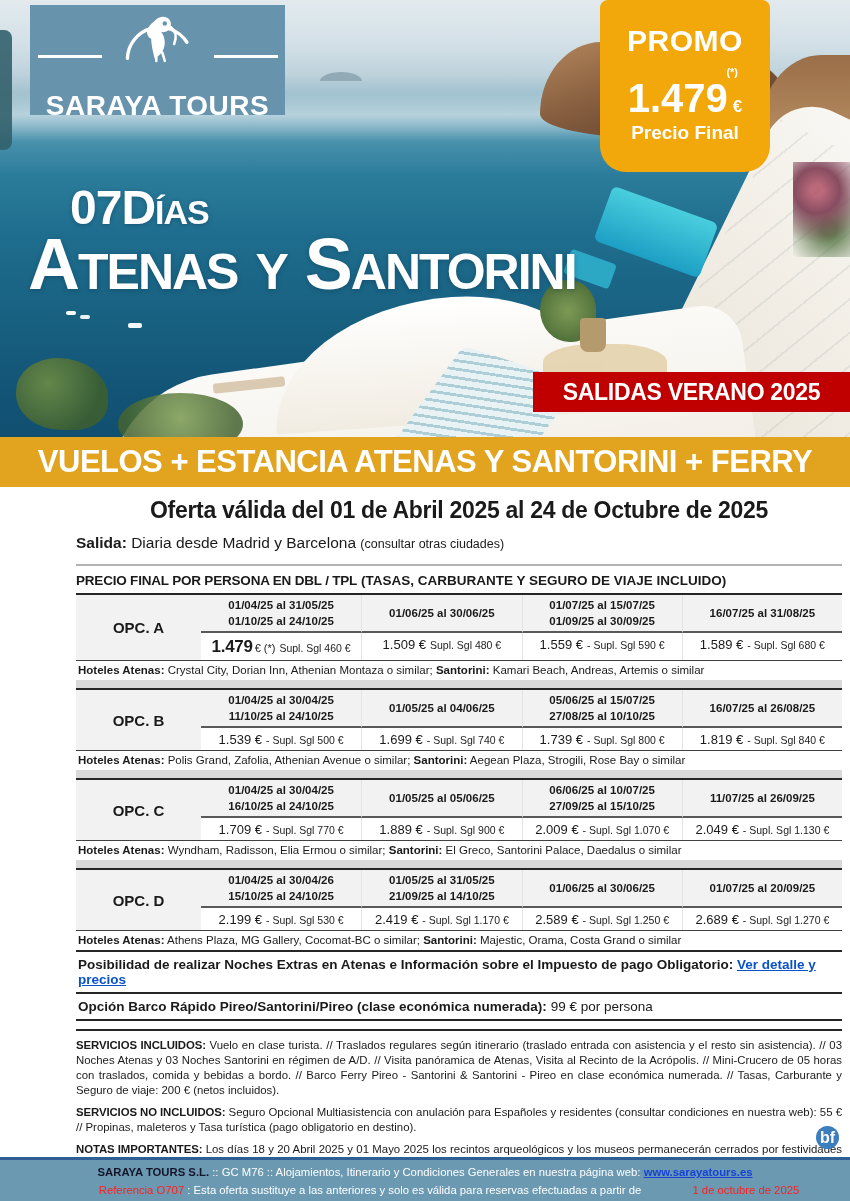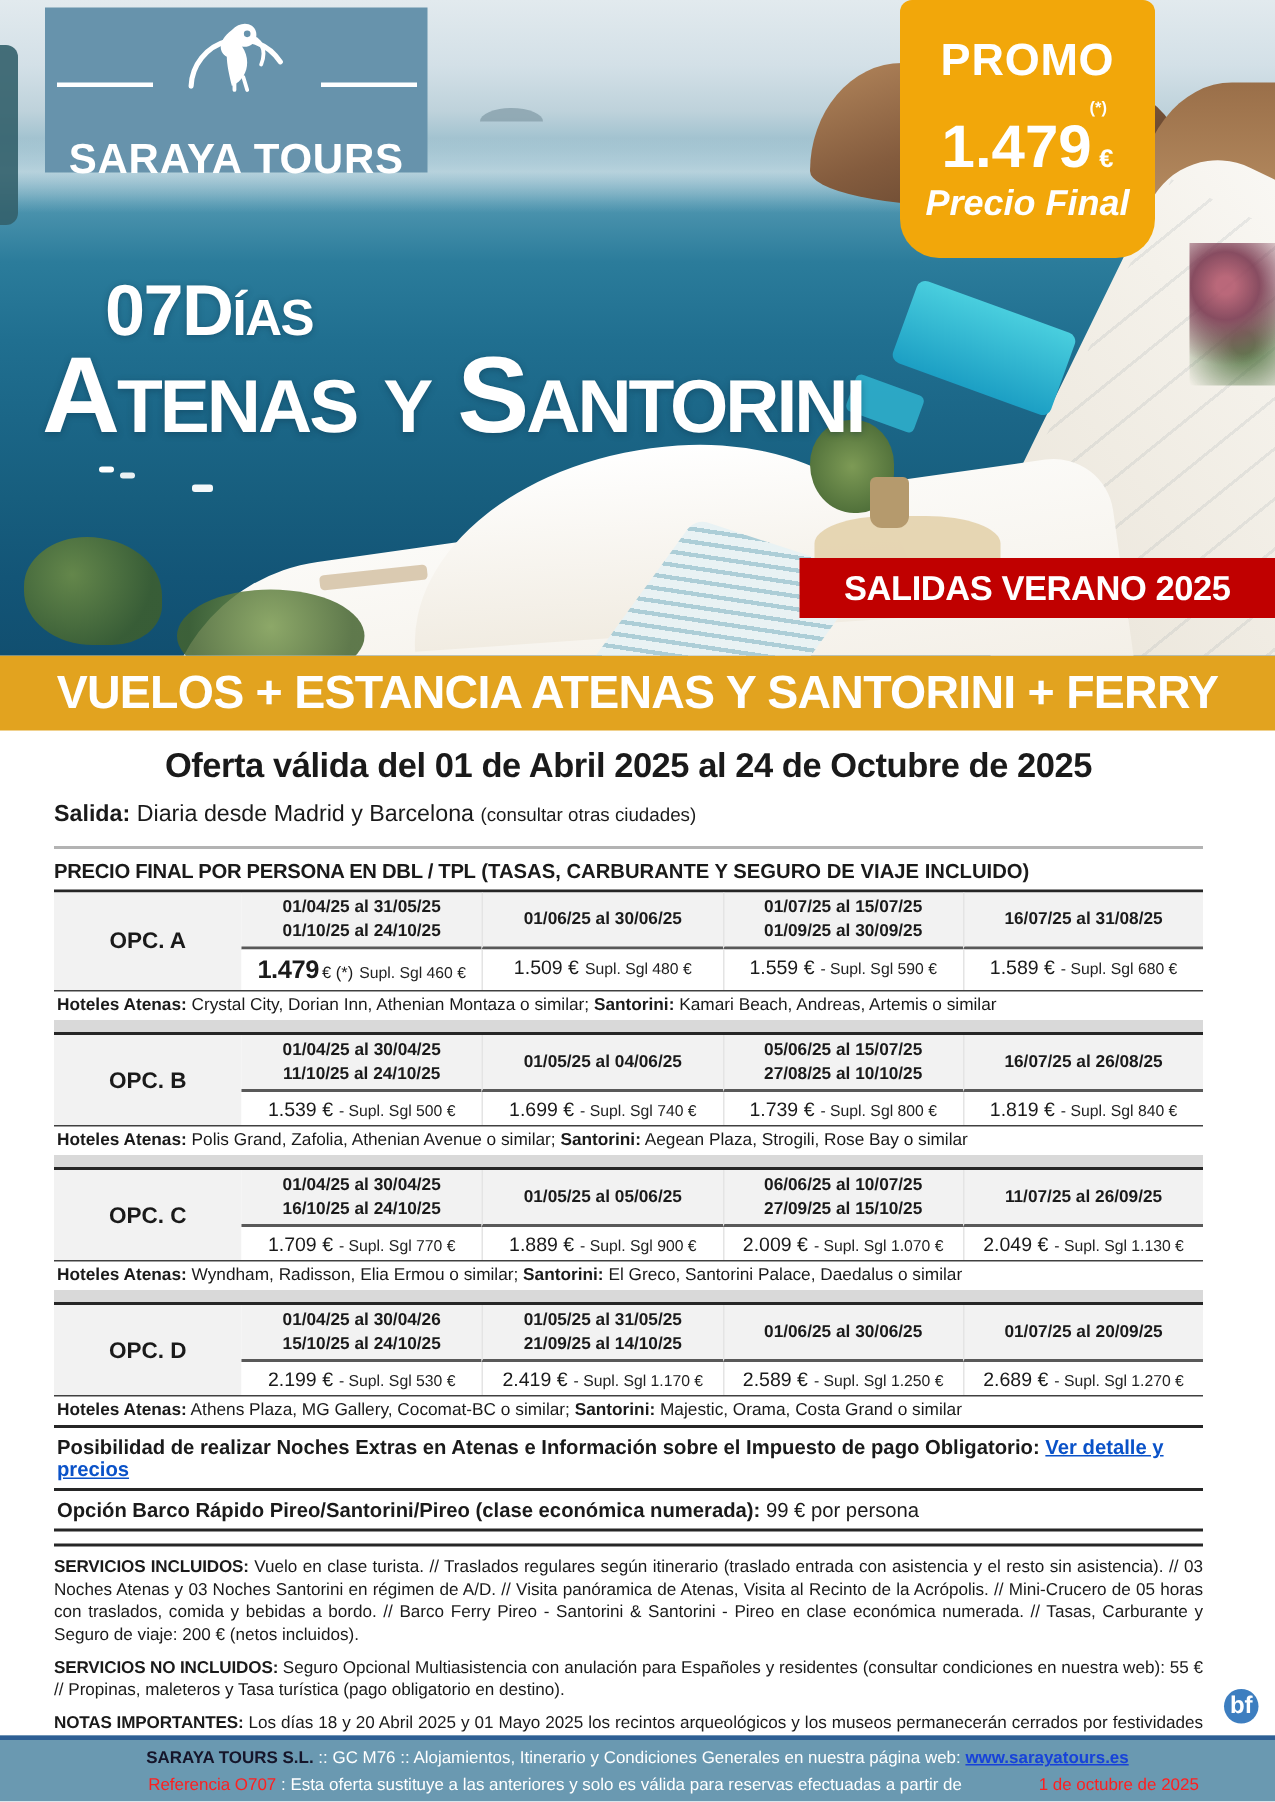--- a/index.html
+++ b/index.html
@@ -62,39 +62,39 @@
   .logo-name{ font-size:28px; font-weight:bold; letter-spacing:.5px; margin-top:17px; }
 
   
   .promo-box{ position:absolute; left:600px; top:0; width:170px; height:172px; z-index:5;
     background:#f2a70a; border-radius:8px 8px 26px 26px; color:#fff; text-align:center; }
   .promo-label{ margin-top:24px; font-size:30px; font-weight:bold; letter-spacing:.5px; }
   .promo-star{ font-size:11px; font-weight:bold; text-align:right; padding-right:32px; margin-top:8px; height:12px; }
   .promo-price{ display:flex; justify-content:center; align-items:baseline; line-height:1; }
   .pp{ font-size:40px; font-weight:bold; }
   .pe{ font-size:17px; font-weight:bold; margin-left:5px; }
-  .promo-sub{ font-size:24px; font-weight:bold; margin-top:4px;font-style:italic; }
+  .promo-sub{ font-size:19px; font-weight:bold; margin-top:4px; }
 
   
   .hero-days{ position:absolute; left:70px; top:180px; z-index:4; color:#fff;
     font-variant:small-caps; font-size:48px; font-weight:600; letter-spacing:-1px;
     text-shadow:0 1px 4px rgba(10,40,60,.35); }
   .hero-title{ position:absolute; left:28px; top:228px; z-index:4; color:#fff;
     font-variant:small-caps; font-size:72px; font-weight:600; letter-spacing:-2px; line-height:1;
     text-shadow:0 1px 5px rgba(10,40,60,.35); white-space:nowrap; }
   .salidas-banner{ position:absolute; left:533px; top:372px; width:317px; height:40px; z-index:6;
     background:#c00000; color:#fff; font-weight:bold; font-size:23px; letter-spacing:-.3px;
     display:flex; align-items:center; justify-content:center; }
 
   
   .ribbon{ width:850px; height:50px; background:#e2a31f; color:#fff; font-weight:bold;
     font-size:31px; letter-spacing:-.5px; display:flex; align-items:center; justify-content:center; }
 
   
-  .main{ width:766px; margin-left:36px; }
+  .main{ width:766px; margin-left:76px; }
   .offer-title{ text-align:center; font-size:23px; font-weight:bold; margin-top:10px; letter-spacing:-.3px; }
   .salida{ font-size:15.5px; margin-top:10px; }
   .salida .note{ font-size:12.5px; }
   .rule-gray{ border:none; border-top:2px solid #b3b3b3; margin-top:12px; }
   .caption{ font-size:13.5px; margin:7px 0 5px;font-weight:bold; }
   .caption b{ letter-spacing:-.2px; }
 
   .opc{ border-top:2px solid #262626; display:grid; grid-template-columns:125px 1fr 1fr 1fr 1fr; }
   .opc .label{ grid-row:1/3; background:#f2f2f2; display:flex; align-items:center; justify-content:center;
     font-weight:bold; font-size:15px; }

